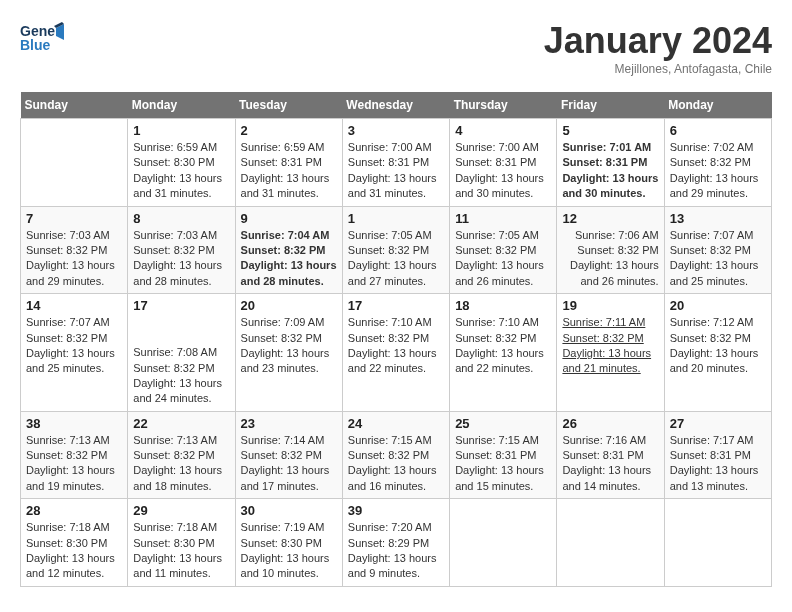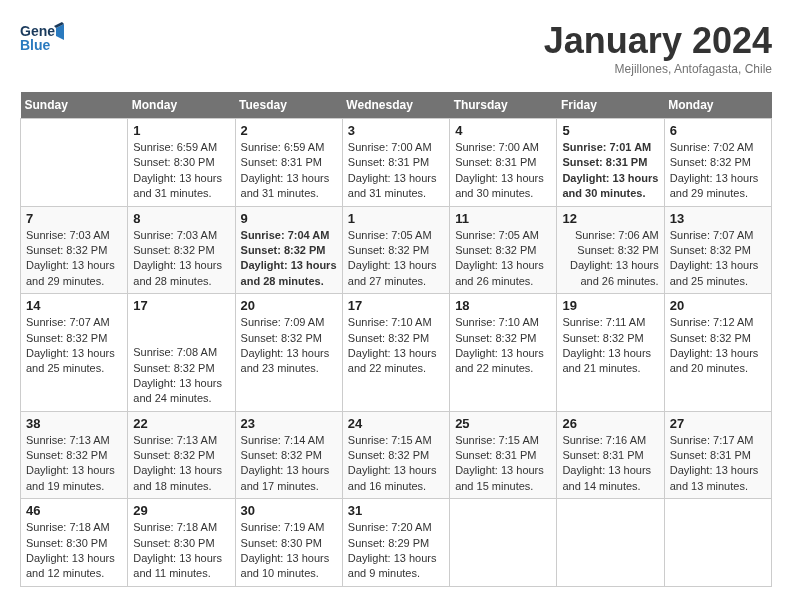--- a/index.html
+++ b/index.html
@@ -233,21 +233,21 @@
         </td>
         <td>
           <span class="day-number">18</span>
           <div class="day-info" style="white-space: pre-line;">Sunrise: 7:10 AM
 Sunset: 8:32 PM
 Daylight: 13 hours
 and 22 minutes.</div>
         </td>
         <td>
           <span class="day-number">19</span>
-          <div class="day-info" style="white-space: pre-line;">Sunrise: 7:11 AM
+          <div class="day-info" style="white-space: pre-line; text-decoration: underline;">Sunrise: 7:11 AM
 Sunset: 8:32 PM
 Daylight: 13 hours
 and 21 minutes.</div>
         </td>
         <td>
           <span class="day-number">20</span>
           <div class="day-info" style="white-space: pre-line;">Sunrise: 7:12 AM
 Sunset: 8:32 PM
 Daylight: 13 hours
 and 20 minutes.</div>
@@ -299,42 +299,42 @@
         <td>
           <span class="day-number">27</span>
           <div class="day-info" style="white-space: pre-line;">Sunrise: 7:17 AM
 Sunset: 8:31 PM
 Daylight: 13 hours
 and 13 minutes.</div>
         </td>
       </tr>
       <tr>
         <td>
-          <span class="day-number">46</span>
+          <span class="day-number">28</span>
           <div class="day-info" style="white-space: pre-line;">Sunrise: 7:18 AM
 Sunset: 8:30 PM
 Daylight: 13 hours
 and 12 minutes.</div>
         </td>
         <td>
           <span class="day-number">29</span>
           <div class="day-info" style="white-space: pre-line;">Sunrise: 7:18 AM
 Sunset: 8:30 PM
 Daylight: 13 hours
 and 11 minutes.</div>
         </td>
         <td>
           <span class="day-number">30</span>
           <div class="day-info" style="white-space: pre-line;">Sunrise: 7:19 AM
 Sunset: 8:30 PM
 Daylight: 13 hours
 and 10 minutes.</div>
         </td>
         <td>
-          <span class="day-number">31</span>
+          <span class="day-number">39</span>
           <div class="day-info" style="white-space: pre-line;">Sunrise: 7:20 AM
 Sunset: 8:29 PM
 Daylight: 13 hours
 and 9 minutes.</div>
         </td>
         <td class="empty-cell"></td>
         <td class="empty-cell"></td>
         <td class="empty-cell"></td>
       </tr>
     </tbody>

